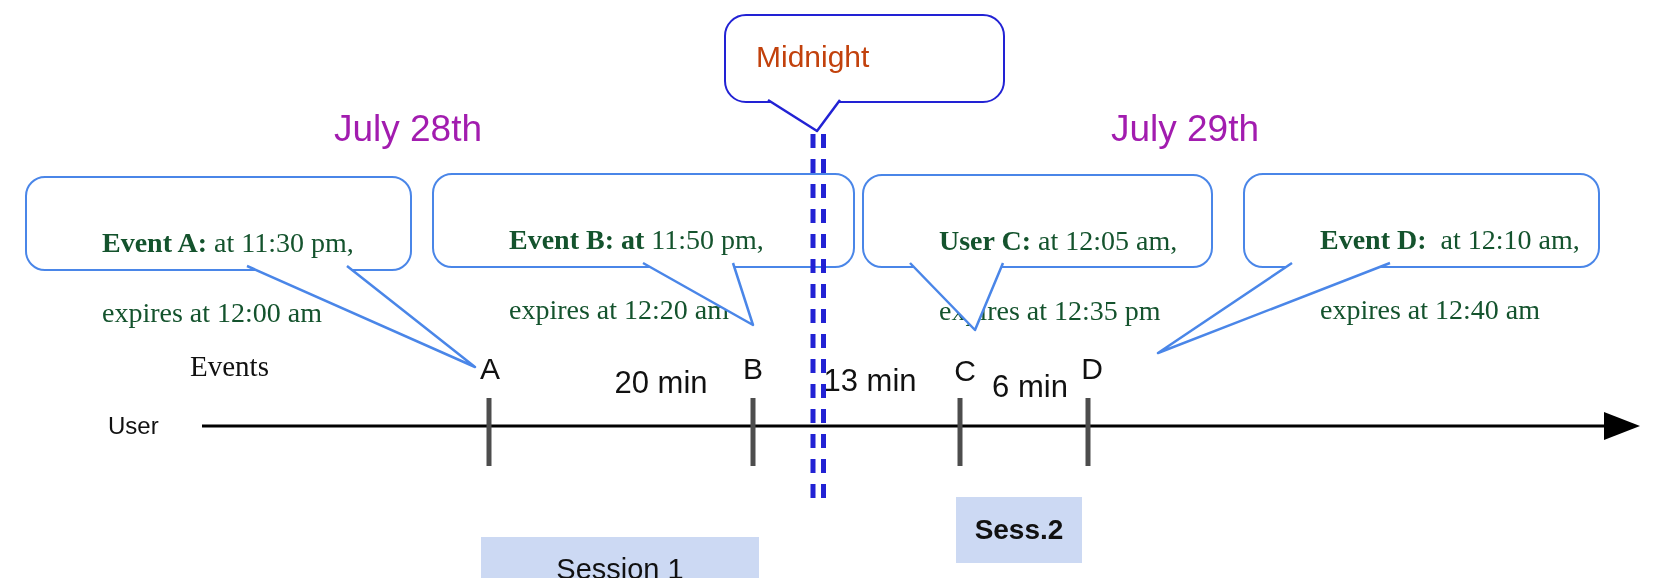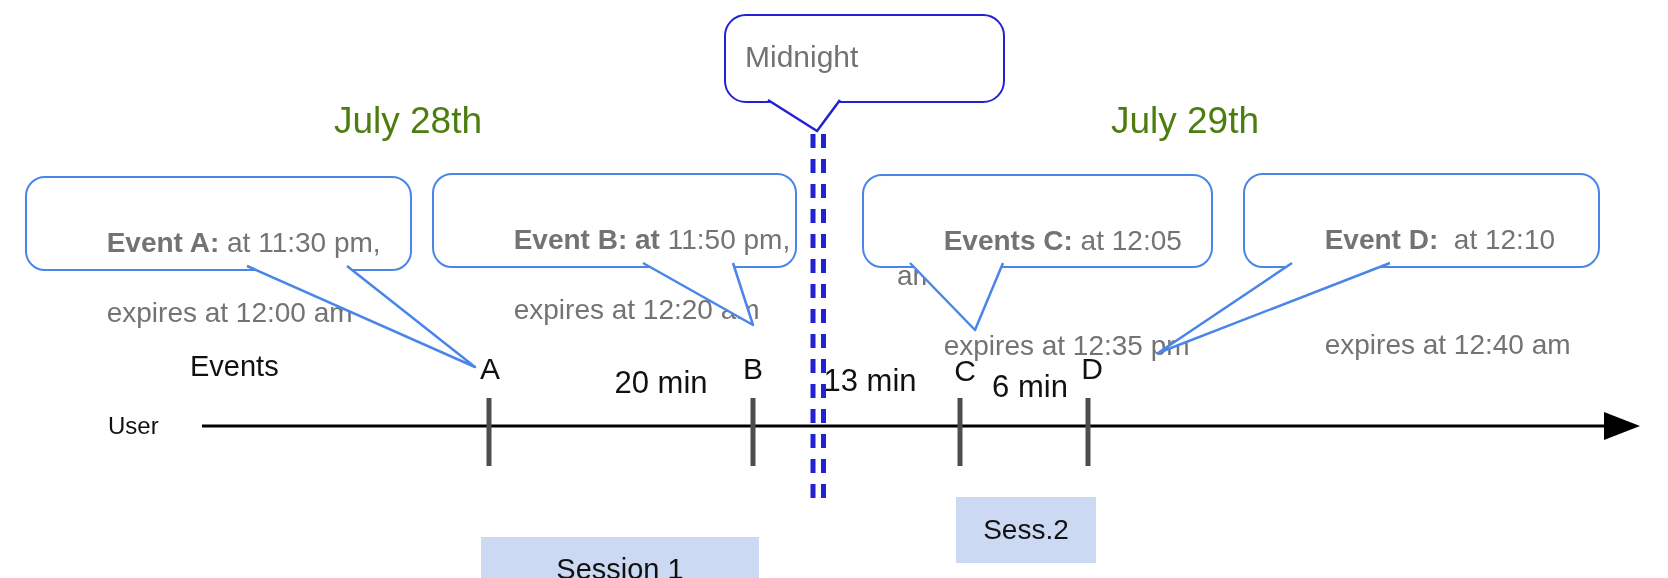--- a/index.html
+++ b/index.html
@@ -7,59 +7,61 @@
     position:relative;
     width:1668px;height:578px;
     background:#ffffff;
     font-family:"Liberation Sans", sans-serif;
     color:#111;
     overflow:hidden;
   }
   .abs{position:absolute;}
   .date-title{
     font-size:37px;
-    color:#4d7c0f;
+    color:#a21caf;
     transform:translateX(-50%);
     white-space:nowrap;
+    margin-top:8px;
   }
   .callout{
     position:absolute;
     background:#ffffff;
     border:2.5px solid #4a86e8;
     border-radius:20px;
     box-sizing:border-box;
     z-index:1;
   }
   .callout .txt{
     padding:12px 0 0 33px;
     font-size:28px;
     line-height:35px;
-    color:#737373;
+    color:#14532d;
     white-space:pre-wrap;
+    font-family:Liberation Serif, serif;
   }
   .callout .txt b{font-weight:bold;}
   .midnight{
     position:absolute;
     background:#ffffff;
     border:2.5px solid #2222d4;
     border-radius:22px;
     box-sizing:border-box;
     z-index:1;
   }
   .midnight .txt{
-    padding:24px 0 0 19px;
+    padding:24px 0 0 30px;
     font-size:30px;
-    color:#737373;
+    color:#c2410c;
   }
   .svg-layer{
     position:absolute;left:0;top:0;z-index:2;
     pointer-events:none;
   }
   .axis-label{position:absolute;white-space:nowrap;}
-  .lbl-events{font-size:29px;}
+  .lbl-events{font-size:29px;font-family:Liberation Serif, serif;}
   .lbl-user{font-size:24px;}
   .tick-letter{font-size:30px;transform:translateX(-50%);}
   .interval{font-size:31px;transform:translateX(-50%);}
   .session{
     position:absolute;
     background:#ccd9f3;
     display:flex;align-items:center;justify-content:center;
     font-size:29px;color:#111;
     z-index:1;
   }
@@ -76,30 +78,30 @@
     <div class="txt">Midnight</div>
   </div>
 
   <div class="callout" style="left:25px;top:176px;width:387px;height:95px;">
     <div class="txt">
       <span><b>Event A:</b><span> at 11:30 pm,</span></span><br>
       <span>expires at 12:00 am</span>
     </div>
   </div>
 
-  <div class="callout" style="left:432px;top:173px;width:365px;height:95px;">
+  <div class="callout" style="left:432px;top:173px;width:423px;height:95px;">
     <div class="txt">
       <span><b>Event B: at</b><span> 11:50 pm,</span></span><br>
       <span>expires at 12:20 am</span>
     </div>
   </div>
 
   <div class="callout" style="left:862px;top:174px;width:351px;height:94px;">
     <div class="txt">
-      <span><b>Events C:</b><span> at 12:05 am,</span></span><br>
+      <span><b>User C:</b><span> at 12:05 am,</span></span><br>
       <span>expires at 12:35 pm</span>
     </div>
   </div>
 
   <div class="callout" style="left:1243px;top:173px;width:357px;height:95px;">
     <div class="txt">
       <span><b>Event D:</b><span>  at 12:10 am,</span></span><br>
       <span>expires at 12:40 am</span>
     </div>
   </div>
@@ -112,21 +114,21 @@
   <div class="axis-label tick-letter" style="left:965px;top:354px;">C</div>
   <div class="axis-label tick-letter" style="left:1092px;top:352px;">D</div>
 
   <div class="axis-label interval" style="left:661px;top:365px;">20 min</div>
   <div class="axis-label interval" style="left:870px;top:363px;">13 min</div>
   <div class="axis-label interval" style="left:1030px;top:369px;">6 min</div>
 
   <div class="session" style="left:481px;top:497px;width:278px;height:65px;margin-top:40px;">
     <span>Session 1</span>
   </div>
-  <div class="session" style="left:956px;top:497px;width:140px;height:66px;font-size:28px;">
+  <div class="session" style="left:956px;top:497px;width:126px;height:66px;font-size:28px;font-weight:bold;">
     <span>Sess.2</span>
   </div>
 
   <svg class="svg-layer" width="1668" height="578" viewBox="0 0 1668 578">
 
     <g>
       <line x1="813" y1="134" x2="813" y2="502" stroke="#2222d4" stroke-width="5" stroke-dasharray="14 11"></line>
       <line x1="823.5" y1="134" x2="823.5" y2="502" stroke="#2222d4" stroke-width="5" stroke-dasharray="14 11"></line>
     </g>
 

